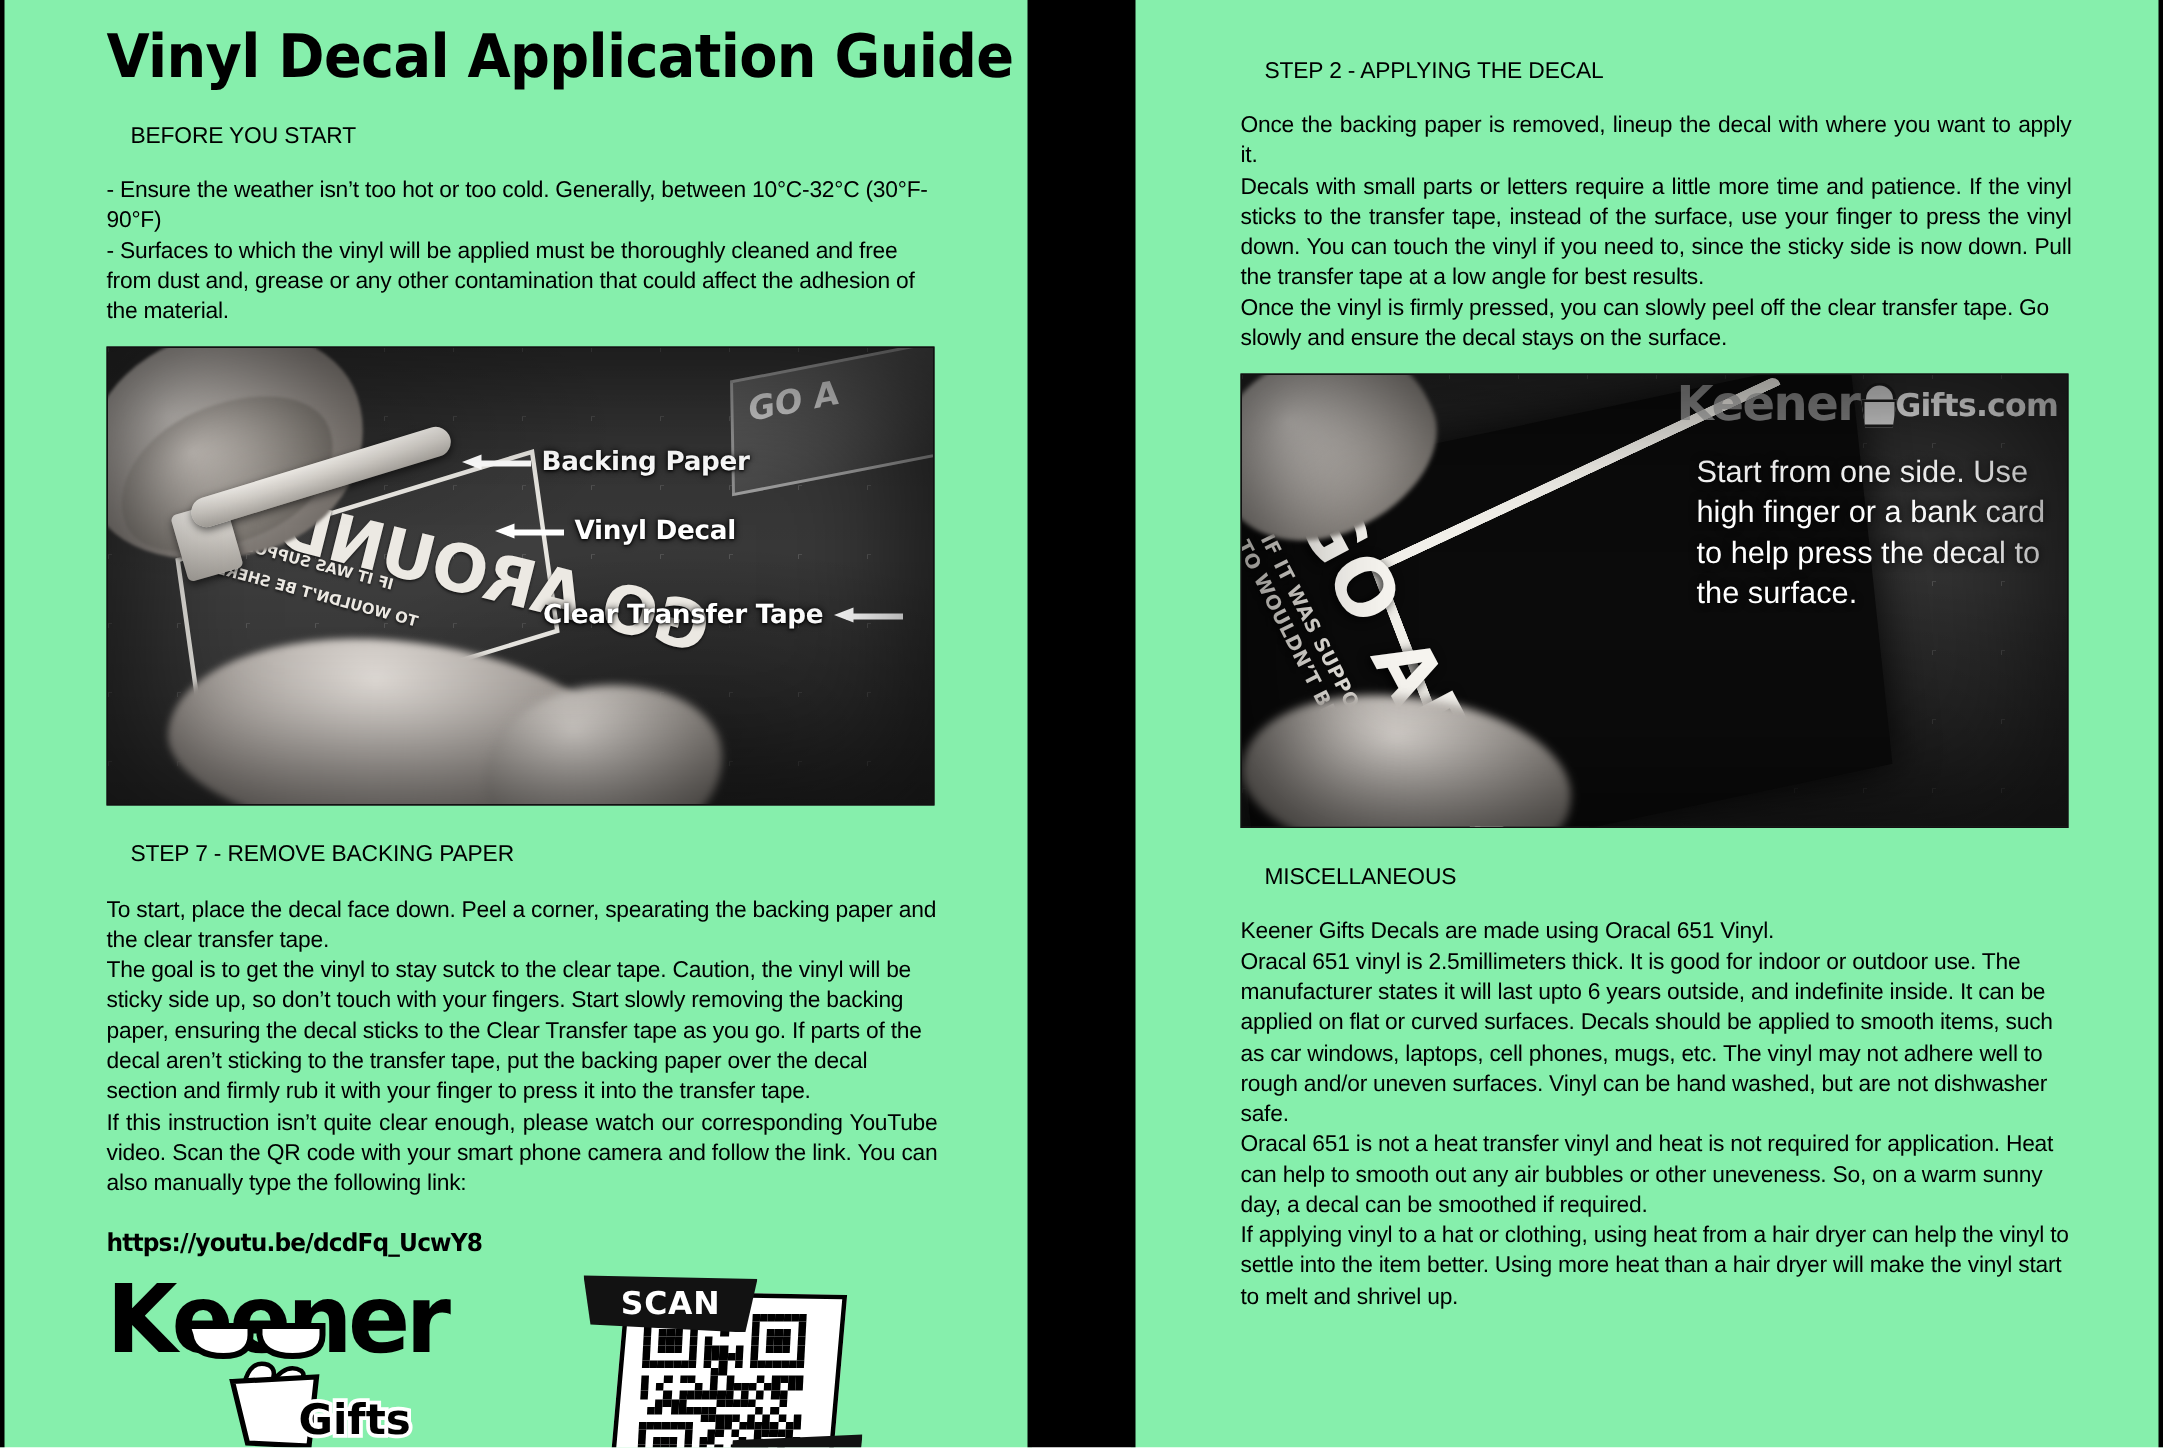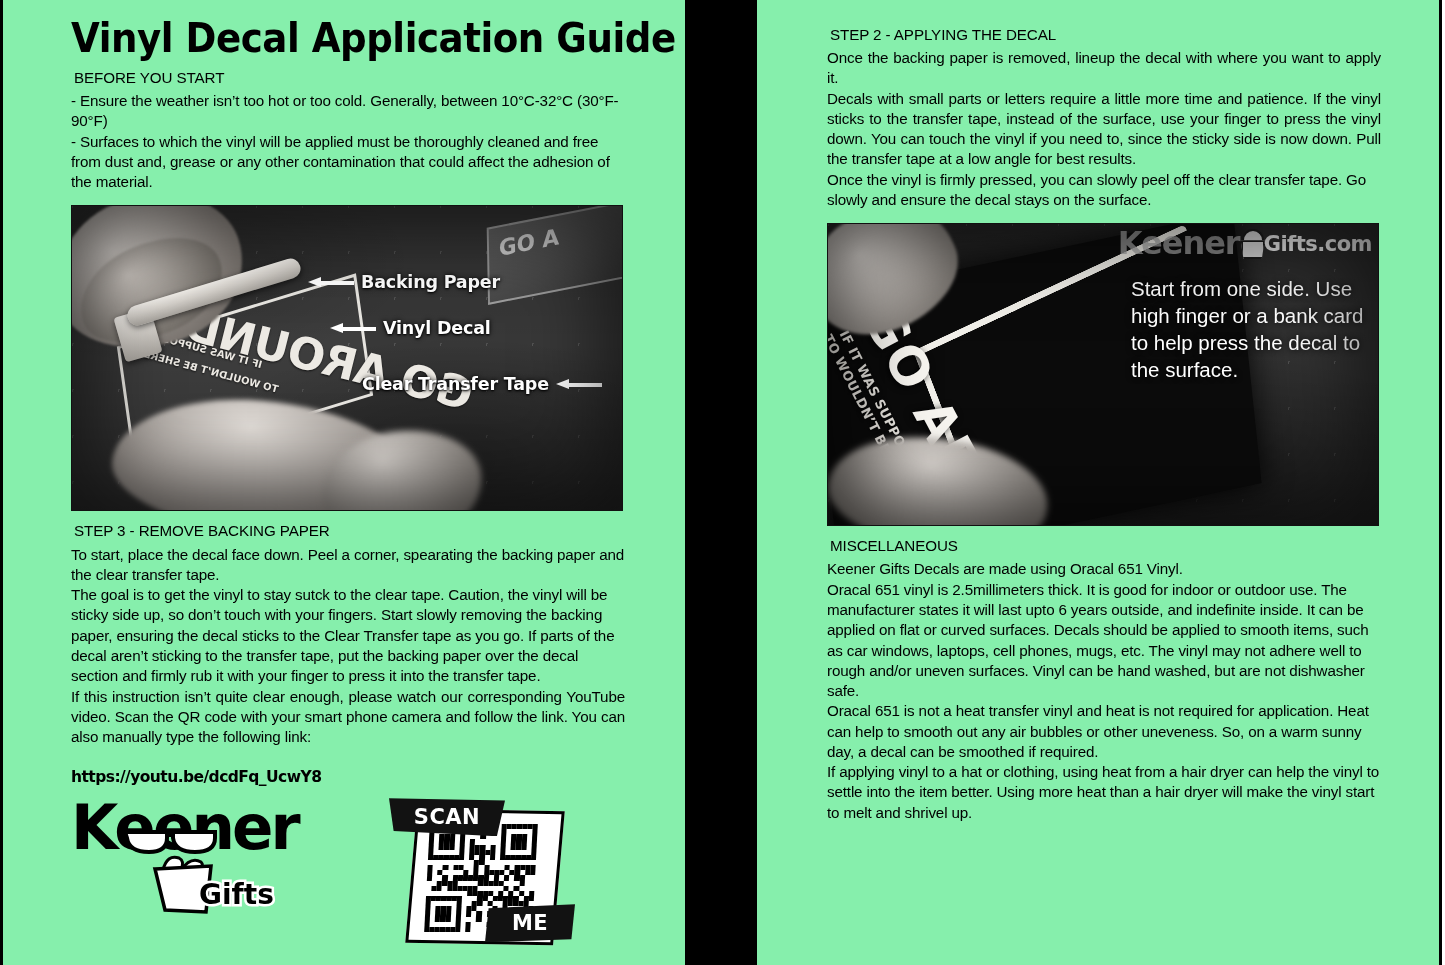--- a/index.html
+++ b/index.html
@@ -43,21 +43,21 @@
     margin: 0;
     padding-top: 18px;
     transform: scaleX(0.93);
     transform-origin: left center;
     white-space: nowrap;
   }
   .sec-head {
     font-size: 15.2px;
     line-height: 1.32;
     color: #000;
-    margin: 3px;
+    margin: 16px;
     letter-spacing: -0.1px;
   }
   p.body {
     font-size: 15.2px;
     line-height: 1.335;
     color: #000;
     margin: 0;
     text-align: justify;
     letter-spacing: -0.15px;
     hyphens: none;
@@ -444,21 +444,21 @@
         <div class="callout co-tape">
           <span class="arrow"></span>
           <span class="lbl">Clear Transfer Tape</span>
         </div>
 
         <div class="vignette"></div>
       </div>
 
       <div class="gap-sm"></div>
 
-      <div class="sec-head">STEP 3 - REMOVE BACKING PAPER</div>
+      <div class="sec-head">STEP 7 - REMOVE BACKING PAPER</div>
       <p class="body nojust">To start, place the decal face down. Peel a corner, spearating the backing paper and the clear transfer tape.</p>
       <p class="body nojust">The goal is to get the vinyl to stay sutck to the clear tape. Caution, the vinyl will be sticky side up, so don’t touch with your fingers. Start slowly removing the backing paper, ensuring the decal sticks to the Clear Transfer tape as you go. If parts of the decal aren’t sticking to the transfer tape, put the backing paper over the decal section and firmly rub it with your finger to press it into the transfer tape.</p>
       <p class="body">If this instruction isn’t quite clear enough, please watch our corresponding YouTube video. Scan the QR code with your smart phone camera and follow the link. You can also manually type the following link:</p>
 
       <div style="height:20px"></div>
 
       <div class="link-url">https://youtu.be/dcdFq_UcwY8</div>
 
       <div class="logo-row">
 

